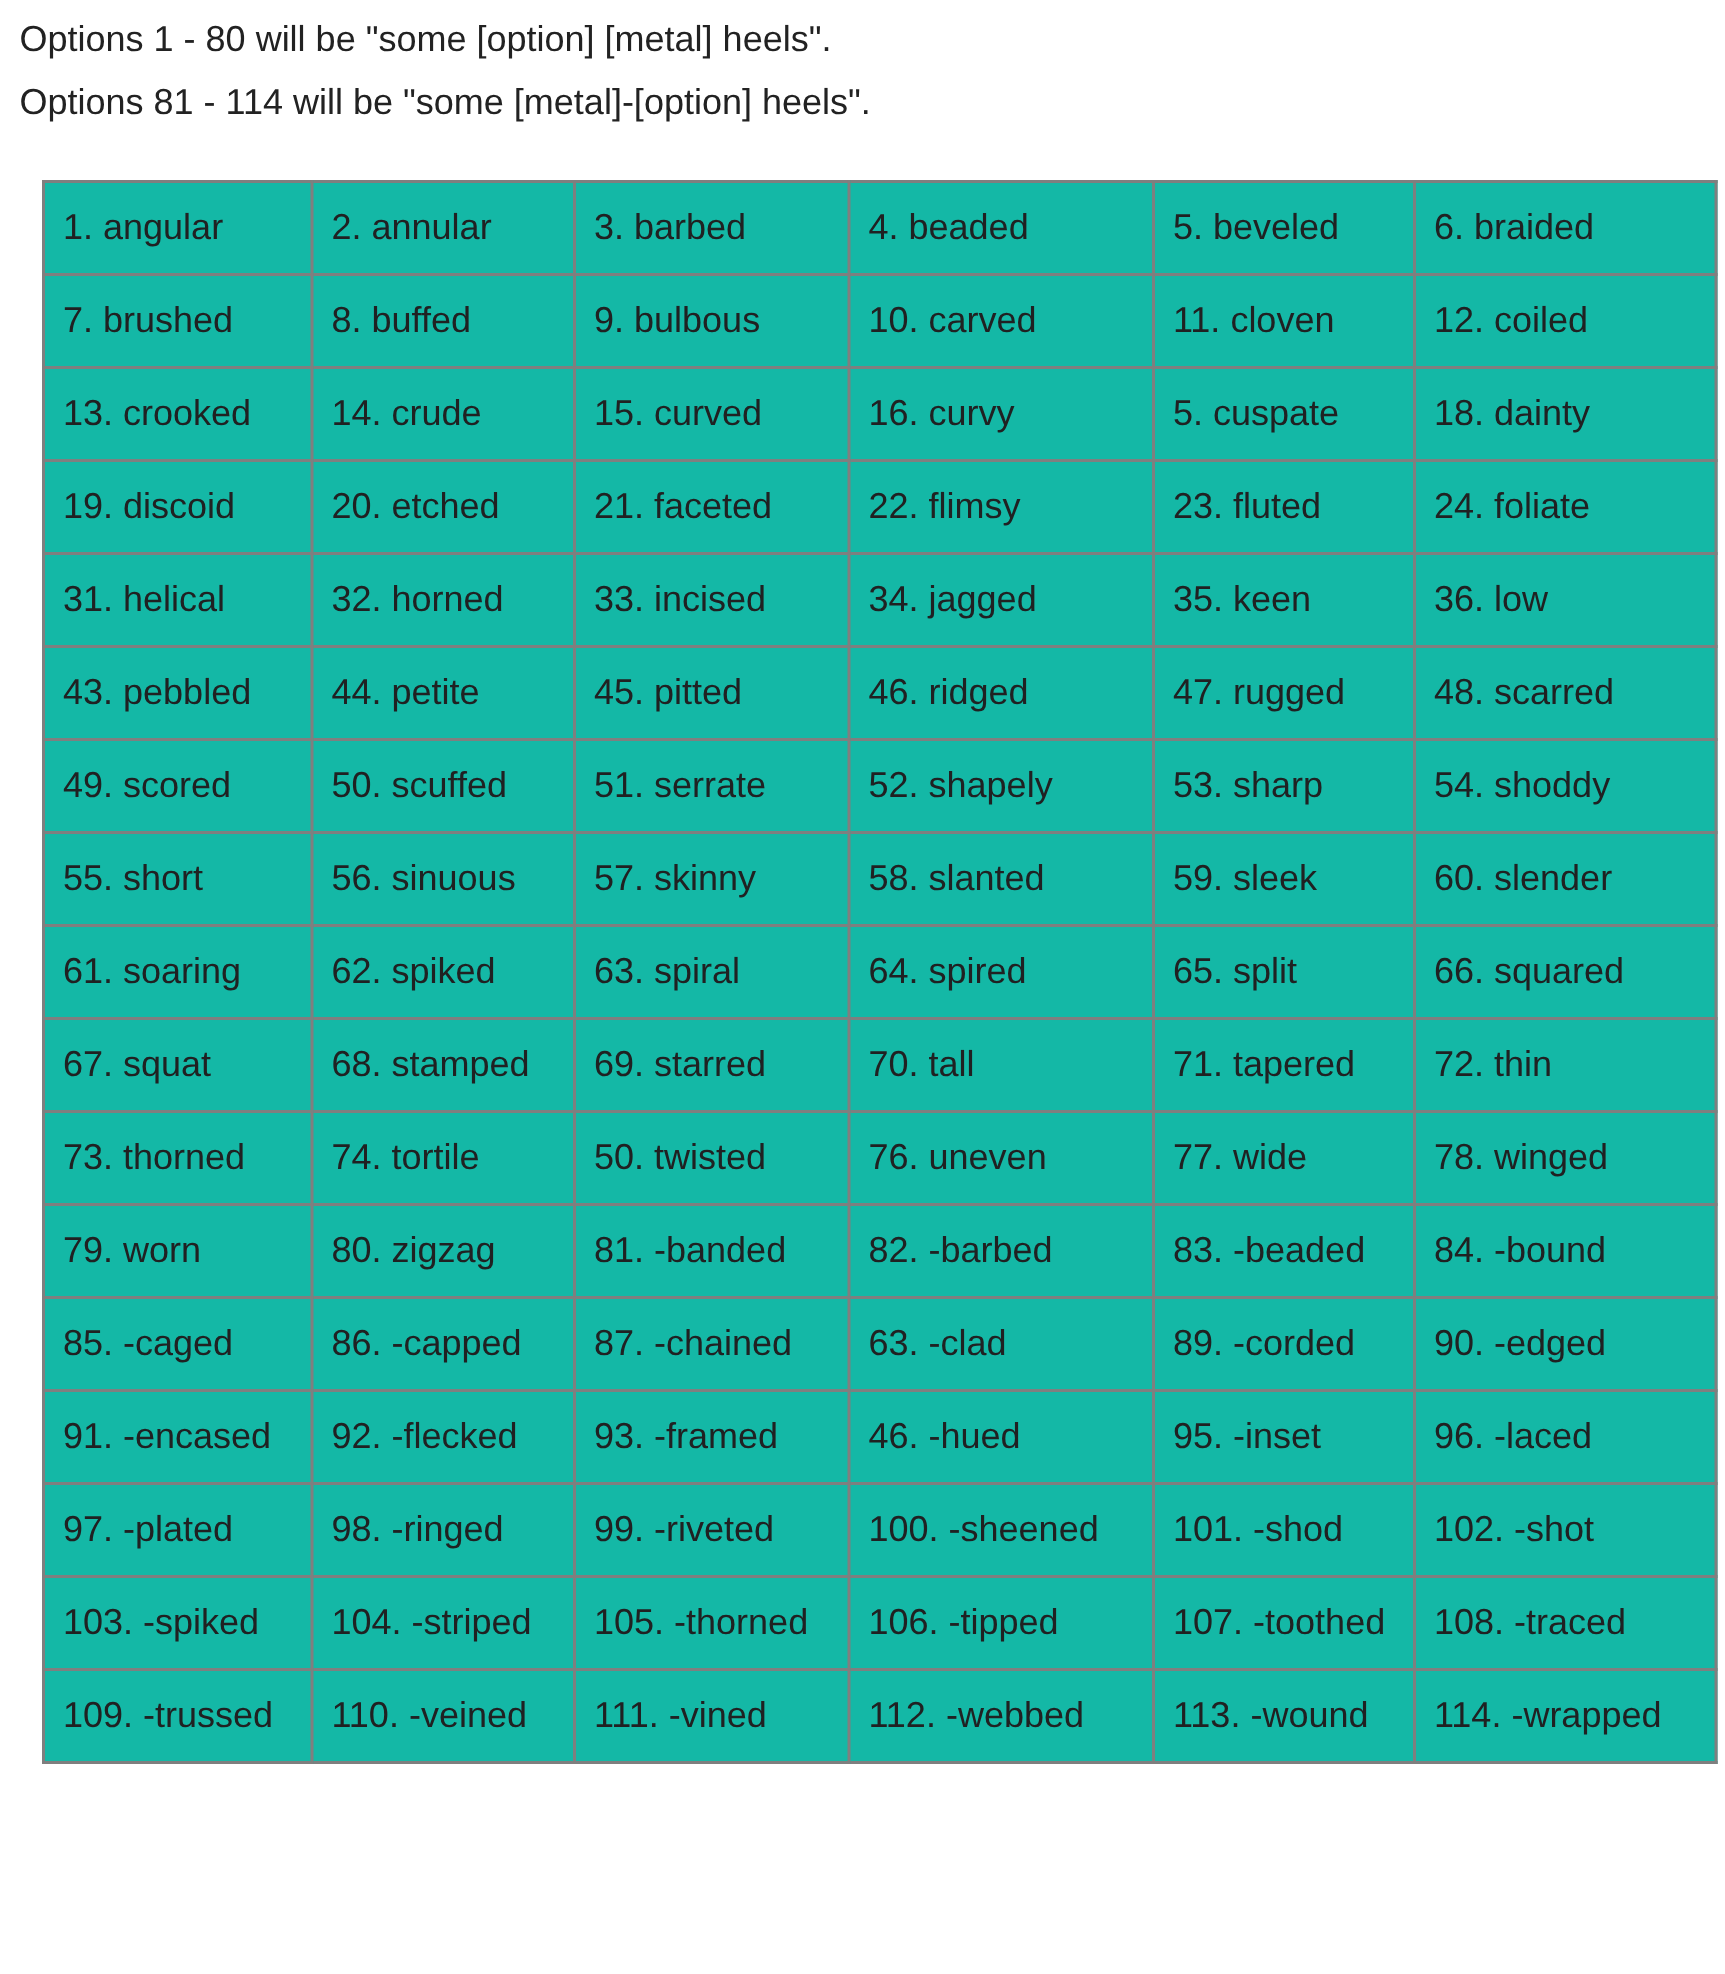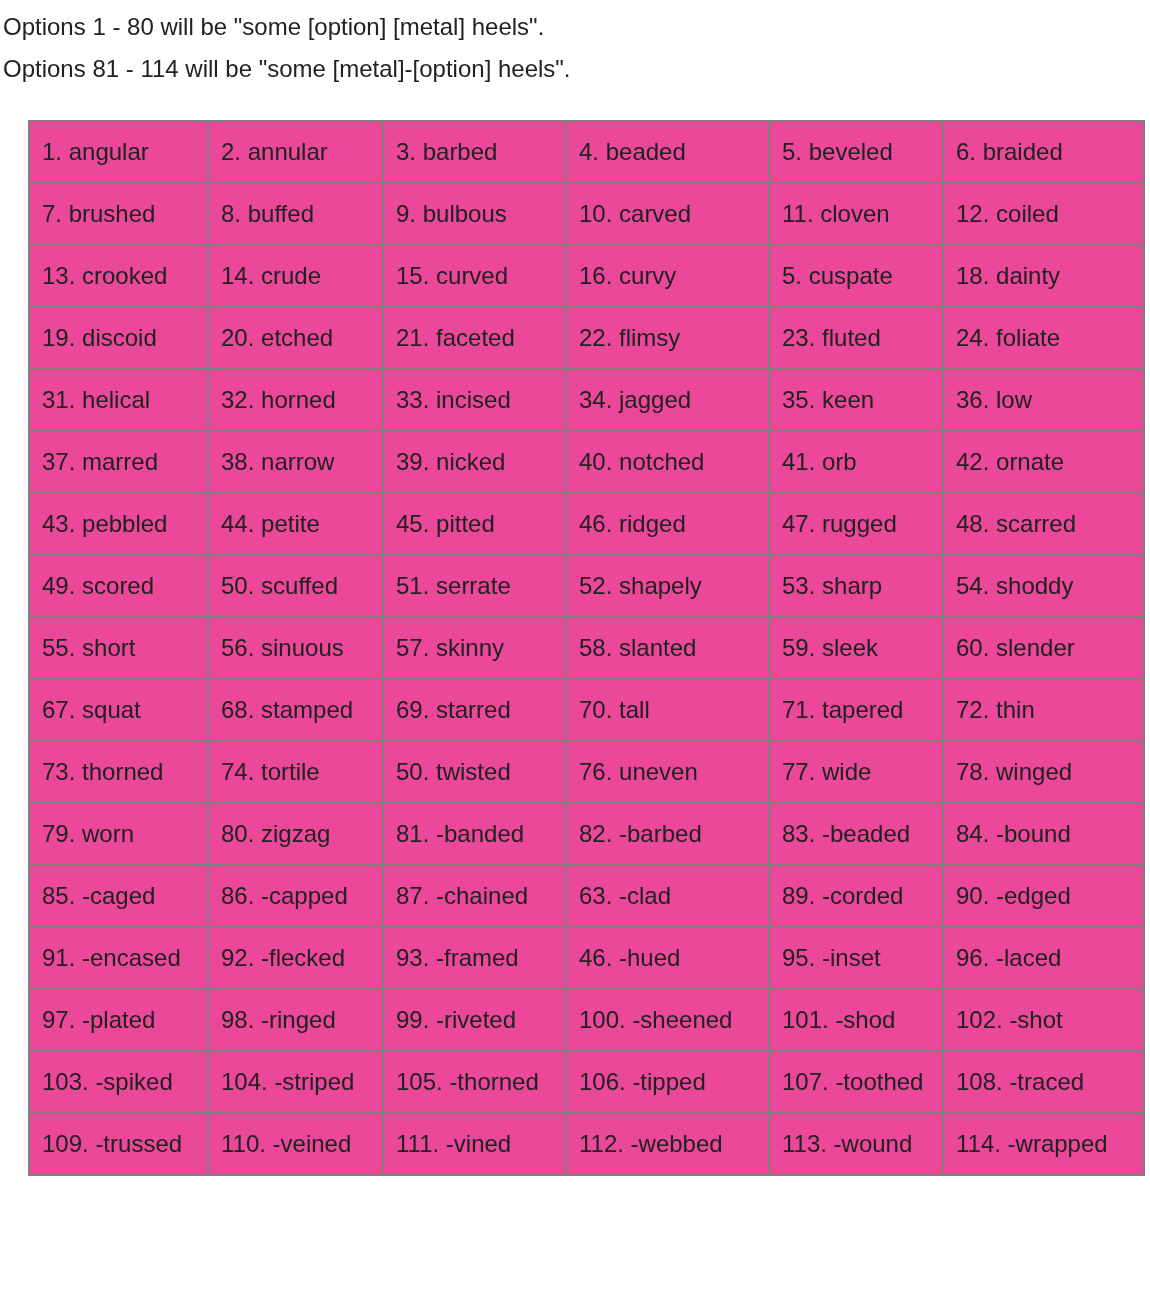--- a/index.html
+++ b/index.html
@@ -9,32 +9,32 @@
     font-family: "Liberation Sans", sans-serif;
     color: #202122;
   }
   .page {
     width: 1150px;
     box-sizing: border-box;
     padding-top: 6px;
   }
   .intro {
     margin: 0;
-    padding-left: 3px;
+    padding-left: 13px;
     font-size: 24px;
     line-height: 42px;
     color: #222222;
     white-space: pre;
   }
   table.options-table {
     border-collapse: collapse;
     table-layout: fixed;
     margin: 30px 0 0 28px;
     width: 1115px;
-    background: #ec4899;
+    background: #14b8a6;
   }
   table.options-table td {
     border: 2px solid #7f7f7f;
     height: 60px;
     padding: 0 6px 0 12px;
     vertical-align: middle;
     font-size: 24px;
     color: #202122;
     overflow: hidden;
     white-space: nowrap;
@@ -91,28 +91,20 @@
         </tr>
         <tr>
           <td>31. helical</td>
           <td>32. horned</td>
           <td>33. incised</td>
           <td>34. jagged</td>
           <td>35. keen</td>
           <td>36. low</td>
         </tr>
         <tr>
-          <td>37. marred</td>
-          <td>38. narrow</td>
-          <td>39. nicked</td>
-          <td>40. notched</td>
-          <td>41. orb</td>
-          <td>42. ornate</td>
-        </tr>
-        <tr>
           <td>43. pebbled</td>
           <td>44. petite</td>
           <td>45. pitted</td>
           <td>46. ridged</td>
           <td>47. rugged</td>
           <td>48. scarred</td>
         </tr>
         <tr>
           <td>49. scored</td>
           <td>50. scuffed</td>
@@ -123,20 +115,28 @@
         </tr>
         <tr>
           <td>55. short</td>
           <td>56. sinuous</td>
           <td>57. skinny</td>
           <td>58. slanted</td>
           <td>59. sleek</td>
           <td>60. slender</td>
         </tr>
         <tr>
+          <td>61. soaring</td>
+          <td>62. spiked</td>
+          <td>63. spiral</td>
+          <td>64. spired</td>
+          <td>65. split</td>
+          <td>66. squared</td>
+        </tr>
+        <tr>
           <td>67. squat</td>
           <td>68. stamped</td>
           <td>69. starred</td>
           <td>70. tall</td>
           <td>71. tapered</td>
           <td>72. thin</td>
         </tr>
         <tr>
           <td>73. thorned</td>
           <td>74. tortile</td>

